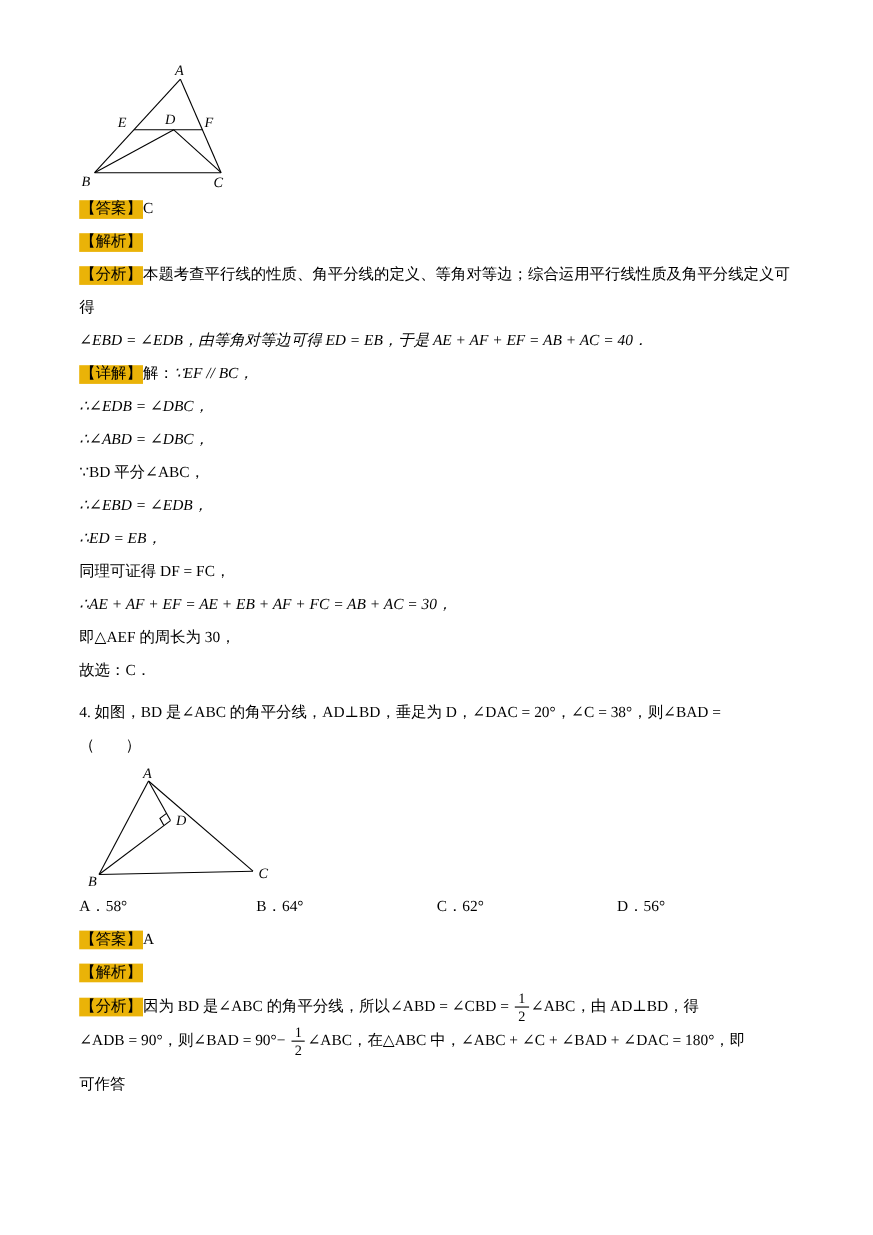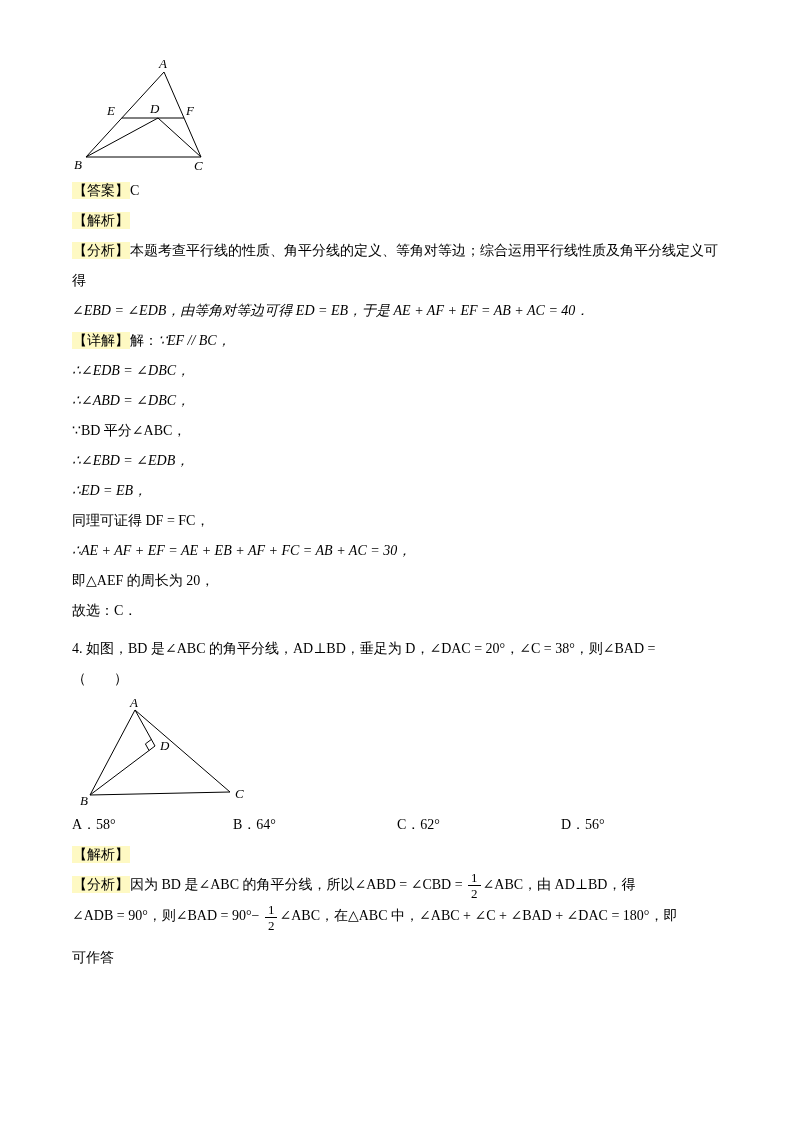--- a/index.html
+++ b/index.html
@@ -4,21 +4,21 @@
 <style>
   html, body { margin: 0; padding: 0; background: #fff; }
   .page {
     width: 794px; height: 1123px; box-sizing: border-box;
     padding: 54px 72px 40px 72px;
     font-family: "Liberation Serif", "DejaVu Serif", serif;
     color: #000; font-size: 14px; overflow: hidden; background: #fff;
   }
   .line { margin: 0; line-height: 30px; min-height: 30px; }
   .it { font-style: italic; }
-  .hl { background: #fef9c3; padding: 1px 1px; }
+  .hl { background: #eab308; padding: 1px 1px; }
   .choices { display: grid; line-height: 30px; margin: 0; }
   .g1 { grid-template-columns: 161px 187px 141px auto; }
   .g2 { grid-template-columns: 161px 164px 164px auto; }
   .figure1 { display: block; margin: 0 0 4px 2px; }
   .figure2 { display: block; margin: 2px 0 2px 8px; }
   svg line, svg polyline { stroke: #000; stroke-width: 1; fill: none; }
   svg text { font-family: "Liberation Serif", "DejaVu Serif", serif; font-style: italic; font-size: 13px; fill: #000; }
   .frac { display: inline-block; vertical-align: middle; text-align: center; margin: 0 2px; }
   .frac span { display: block; line-height: 15px; font-size: 13px; padding: 0 3px; }
   .frac .den { border-top: 1px solid #000; }
@@ -56,21 +56,21 @@
 
   <p class="line"><span class="hl">【详解】</span><span>解：</span><span class="it">∵EF // BC，</span></p>
 
   <p class="line it">∴∠EDB = ∠DBC，</p>
   <p class="line it">∴∠ABD = ∠DBC，</p>
   <p class="line">∵BD 平分∠ABC，</p>
   <p class="line it">∴∠EBD = ∠EDB，</p>
   <p class="line it">∴ED = EB，</p>
   <p class="line">同理可证得 DF = FC，</p>
   <p class="line it">∴AE + AF + EF = AE + EB + AF + FC = AB + AC = 30，</p>
-  <p class="line">即△AEF 的周长为 20，</p>
+  <p class="line">即△AEF 的周长为 30，</p>
   <p class="line">故选：C．</p>
 
   <p class="line q4stmt">4. 如图，BD 是∠ABC 的角平分线，AD⊥BD，垂足为 D，∠DAC = 20°，∠C = 38°，则∠BAD =</p>
   <p class="line">（　　）</p>
 
   <svg class="figure2" width="175" height="112" viewBox="0 0 175 112">
     <line x1="55" y1="14" x2="10" y2="99"></line>
     <line x1="10" y1="99" x2="150" y2="96"></line>
     <line x1="150" y1="96" x2="55" y2="14"></line>
     <line x1="10" y1="99" x2="75" y2="50"></line>
@@ -82,20 +82,21 @@
     <text x="155" y="102">C</text>
   </svg>
 
   <div class="choices g2">
     <span>A．58°</span>
     <span>B．64°</span>
     <span>C．62°</span>
     <span>D．56°</span>
   </div>
 
+  <p class="line"><span class="hl">【答案】</span><span>A</span></p>
 
   <p class="line"><span class="hl">【解析】</span></p>
 
   <p class="line">
     <span class="hl">【分析】</span><span>因为 BD 是∠ABC 的角平分线，所以∠ABD = ∠CBD = </span><span class="frac"><span class="num">1</span><span class="den">2</span></span><span>∠ABC，由 AD⊥BD，得</span>
   </p>
 
   <p class="line">
     <span>∠ADB = 90°，则∠BAD = 90°− </span><span class="frac"><span class="num">1</span><span class="den">2</span></span><span>∠ABC，在△ABC 中，∠ABC + ∠C + ∠BAD + ∠DAC = 180°，即</span>
   </p>

